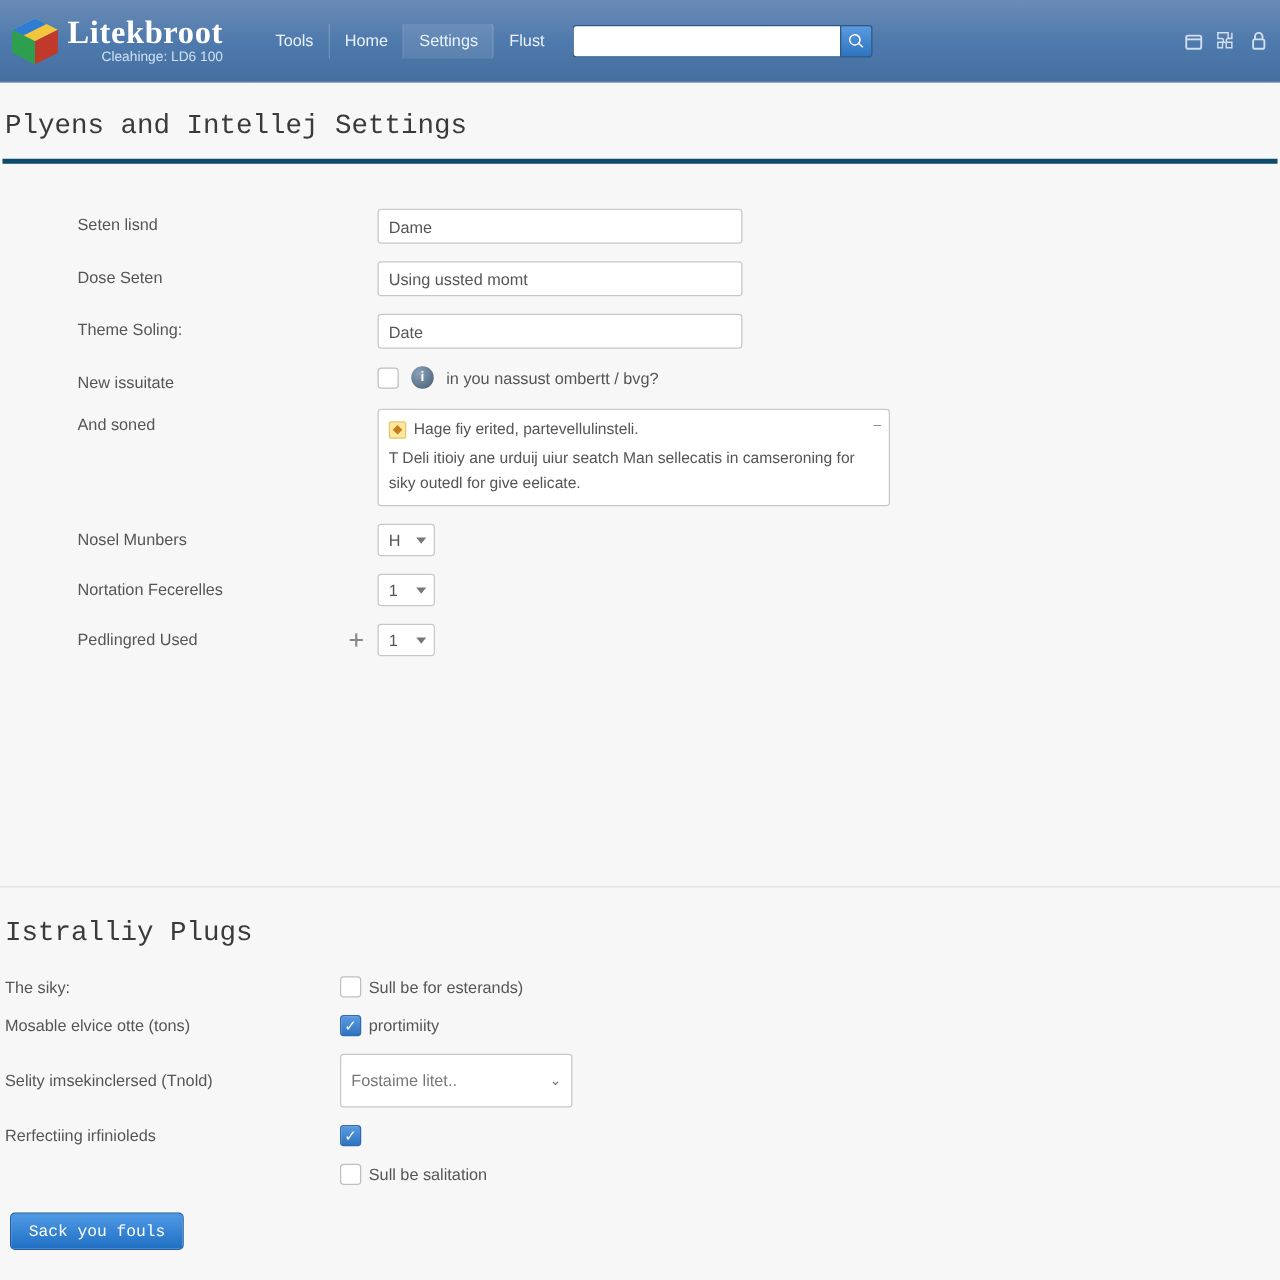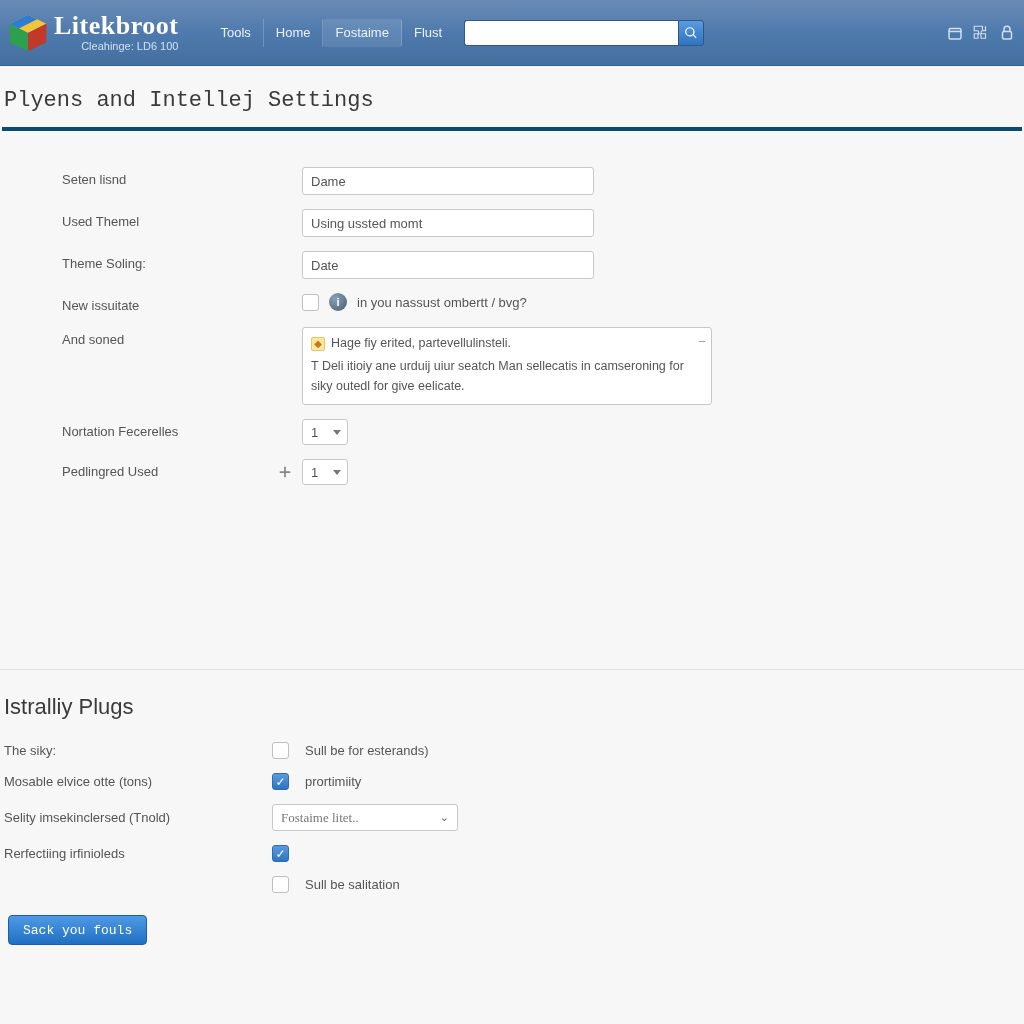--- a/index.html
+++ b/index.html
@@ -201,47 +201,46 @@
     cursor: pointer;
   }
   .mini-select.small { width: 46px; justify-content: space-between; }
   .mini-select .caret {
     width: 0; height: 0;
     border-left: 4px solid transparent;
     border-right: 4px solid transparent;
     border-top: 5px solid #777;
   }
   .wide-select {
-    width: 186px; height: 27px;
+    width: 186px; height: 43px;
     border: 1px solid #c8c8c8;
     border-radius: 3px;
     background: #fff;
     display: inline-flex; align-items: center; justify-content: space-between;
     padding: 0 8px;
     font-size: 13px; color: #777;
     cursor: pointer;
-    font-family: Liberation Serif, serif;
   }
   .wide-select .chev { font-size: 11px; color: #666; }
 
   h2.section-title {
-    font-family: Liberation Sans, sans-serif;
+    font-family: Liberation Mono, monospace;
     font-weight: 400;
     font-size: 22px;
     color: #3a3a3a;
     padding: 24px 0 22px 4px;
   }
 
   .panel2 { padding: 0 0 14px 4px; }
   .row2 {
     display: flex; align-items: center;
     margin-bottom: 14px;
   }
   .row2 .lbl2 { width: 268px; color: #555; font-size: 13px; }
-  .row2 .field2 { display: flex; align-items: center; gap: 16px; }
+  .row2 .field2 { display: flex; align-items: center; gap: 6px; }
   .chk-label { color: #555; font-size: 13px; }
 
   .primary-btn {
     margin: 8px 0 0 4px;
     height: 30px;
     padding: 0 14px;
     background: linear-gradient(#4f9ae6,#1f6fc2);
     border: 1px solid #1c5fa6;
     color: #fff;
     font-size: 13px;
@@ -263,21 +262,21 @@
     </svg>
     <div class="logo-text">
       <div class="brand">Litekbroot</div>
       <div class="tagline">Cleahinge: LD6 100</div>
     </div>
   </div>
 
   <div class="nav">
     <div class="nav-item">Tools</div>
     <div class="nav-item">Home</div>
-    <div class="nav-item active">Fostaime</div>
+    <div class="nav-item active">Settings</div>
     <div class="nav-item">Flust</div>
   </div>
 
   <div class="search-wrap">
     <input class="search-input" placeholder="" style="">
     <div class="search-btn">
       <svg viewBox="0 0 24 24">
         <path d="M10 2a8 8 0 105.3 14l5 5 1.4-1.4-5-5A8 8 0 0010 2zm0 2a6 6 0 110 12 6 6 0 010-12z"></path>
       </svg>
     </div>
@@ -314,21 +313,21 @@
       <div class="lbl">
           <span>Seten lisnd</span>
         </div>
       <div class="field">
           <input class="text" value="Dame" style="">
         </div>
     </div>
 
     <div class="row">
       <div class="lbl">
-          <span>Used Themel</span>
+          <span>Dose Seten</span>
         </div>
       <div class="field">
           <input class="text" value="Using ussted momt" style="">
         </div>
     </div>
 
     <div class="row">
       <div class="lbl">
           <span>Theme Soling:</span>
         </div>
@@ -357,20 +356,31 @@
           <span class="collapse">–</span>
           <div class="note-head">
             <span class="note-badge">◆</span>
             <span>Hage fiy erited, partevellulinsteli.</span>
           </div>
           <div>T Deli itioiy ane urduij uiur seatch Man sellecatis in camseroning for siky outedl for give eelicate.</div>
         </div>
       </div>
     </div>
 
+    <div class="row">
+      <div class="lbl">
+          <span>Nosel Munbers</span>
+        </div>
+      <div class="field">
+        <div class="mini-select small">
+          <span>H</span>
+            <span class="caret"></span>
+        </div>
+      </div>
+    </div>
 
     <div class="row">
       <div class="lbl">
           <span>Nortation Fecerelles</span>
         </div>
       <div class="field">
         <div class="mini-select small">
           <span>1</span>
             <span class="caret"></span>
         </div>

